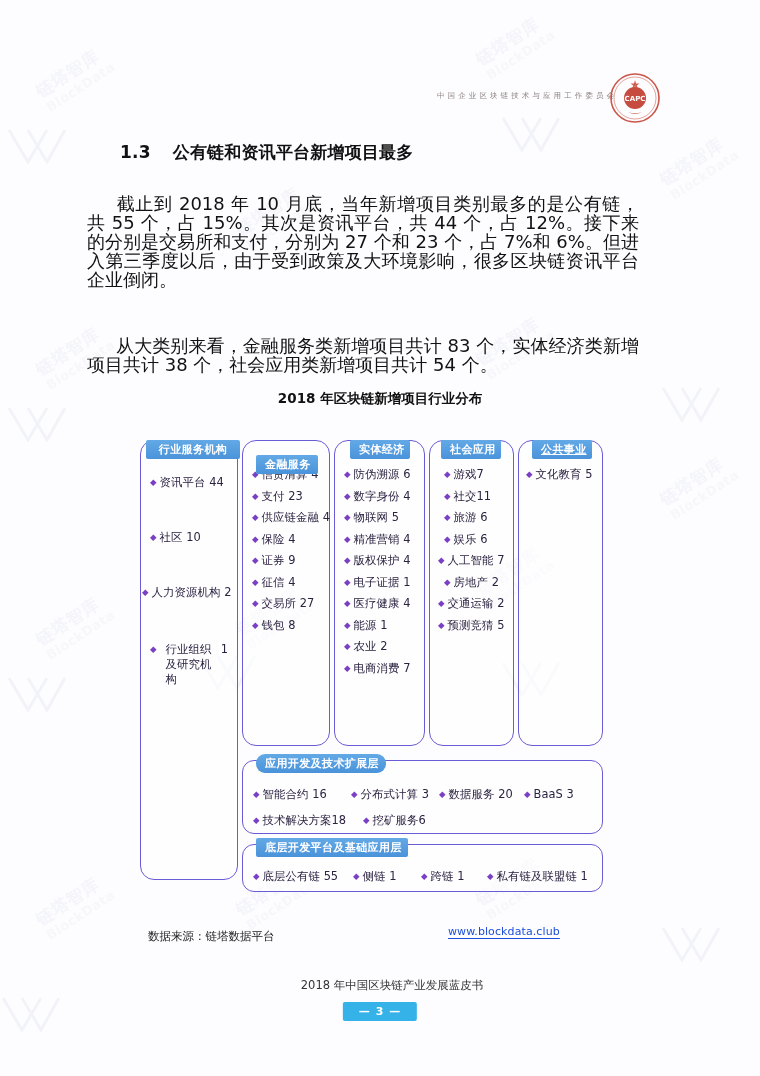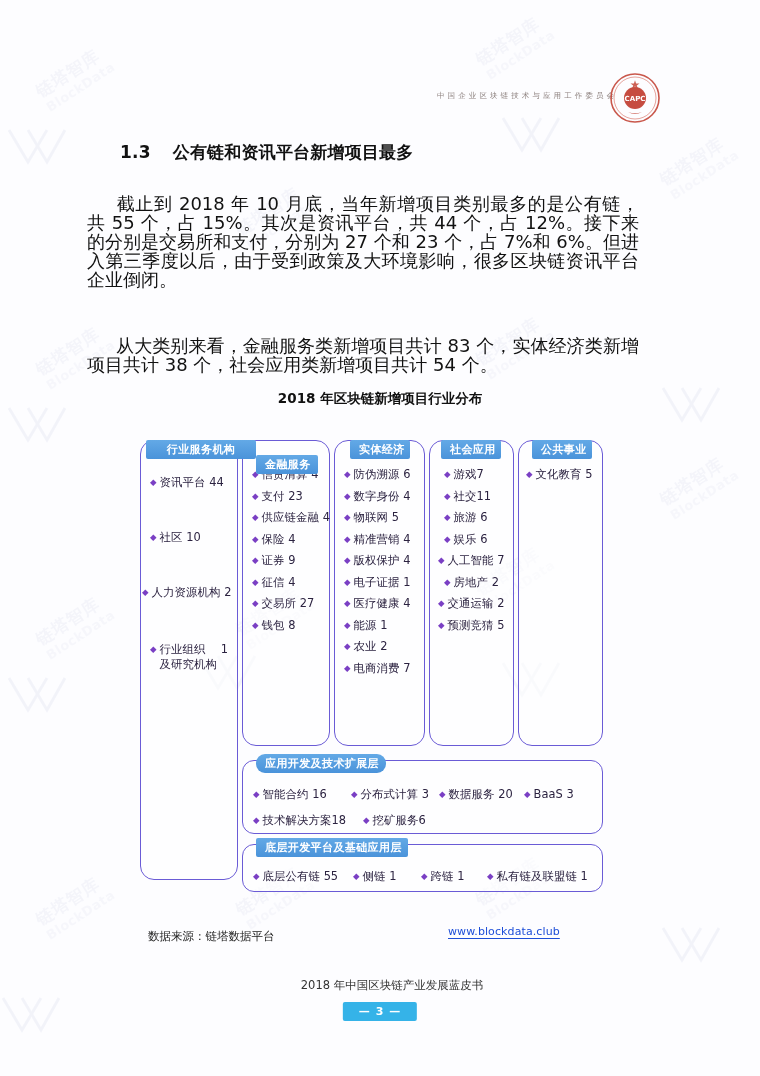--- a/index.html
+++ b/index.html
@@ -64,21 +64,21 @@
     color:#fff;font-size:11px;font-weight:700;text-align:center;
     border-radius:2px;white-space:nowrap;padding:0 9px;
     box-sizing:border-box;letter-spacing:.4px;z-index:4;
   }
   .items{position:absolute;left:0;top:26px;right:0;padding:0 9px;box-sizing:border-box;}
   .item{font-size:11.4px;color:#2b2240;line-height:15px;
         margin-bottom:6.5px;white-space:nowrap;display:flex;align-items:flex-start;}
   .dot{color:#7a3fc4;font-size:8.5px;line-height:15px;margin-right:3px;flex:0 0 auto;}
   .item .tx{letter-spacing:.1px;}
   .item.two{white-space:normal;line-height:15px;}
-  .item.two .tx{white-space:pre-line;}
+  .item.two .tx{white-space:pre-line;margin-left:6px;}
 
   
   .layer{position:absolute;border:1.6px solid #6a5bd6;border-radius:12px;
          background:rgba(255,255,255,.55);box-sizing:border-box;}
   .layer .row{display:flex;align-items:center;}
   .layer .item{margin-bottom:0;}
 
   
   .src{position:absolute;left:148px;top:929px;font-size:11.5px;color:#222;z-index:3;}
   .url{position:absolute;left:448px;top:925px;font-size:11px;color:#1d4ed8;
@@ -270,21 +270,21 @@
           </div>
           <div class="item two">
             <span class="dot">◆</span>
             <span class="tx">行业组织
 及研究机构</span>
               <span>&nbsp;</span>
               <span>1</span>
           </div>
         </div>
       </div>
-      <div class="badge" style="left:8px;top:8px;width:110px;">行业服务机构</div>
+      <div class="badge" style="left:8px;top:8px;width:94px;">行业服务机构</div>
 
       <div class="col" style="left:104px;top:8px;width:88px;height:306px;">
         <div class="items">
           <div class="item"><span class="dot">◆</span><span class="tx">信贷清算</span>&nbsp;<span>4</span></div>
           <div class="item"><span class="dot">◆</span><span class="tx">支付</span>&nbsp;<span>23</span></div>
           <div class="item"><span class="dot">◆</span><span class="tx">供应链金融</span>&nbsp;<span>4</span></div>
           <div class="item"><span class="dot">◆</span><span class="tx">保险</span>&nbsp;<span>4</span></div>
           <div class="item"><span class="dot">◆</span><span class="tx">证券</span>&nbsp;<span>9</span></div>
           <div class="item"><span class="dot">◆</span><span class="tx">征信</span>&nbsp;<span>4</span></div>
           <div class="item"><span class="dot">◆</span><span class="tx">交易所</span>&nbsp;<span>27</span></div>
@@ -329,21 +329,21 @@
           <div class="item" style="margin-left:-6px;"><span class="dot">◆</span><span class="tx">预测竞猜</span>&nbsp;<span>5</span></div>
         </div>
       </div>
       <div class="badge" style="left:303px;top:8px;width:60px;">社会应用</div>
 
       <div class="col" style="left:380px;top:8px;width:85px;height:306px;">
         <div class="items" style="padding:0 7px;">
           <div class="item"><span class="dot">◆</span><span class="tx">文化教育</span>&nbsp;<span>5</span></div>
         </div>
       </div>
-      <div class="badge" style="left:394px;top:8px;width:60px;">公共事业</div>
+      <div class="badge" style="left:394px;top:8px;width:60px;text-decoration:underline;">公共事业</div>
 
       <div class="layer" style="left:104px;top:328px;width:361px;height:74px;">
         <div style="position:absolute;left:10px;top:26px;">
           <div class="row">
             <div class="item" style="width:98px;"><span class="dot">◆</span><span class="tx">智能合约</span>&nbsp;<span>16</span></div>
             <div class="item" style="width:88px;"><span class="dot">◆</span><span class="tx">分布式计算</span>&nbsp;<span>3</span></div>
             <div class="item" style="width:85px;"><span class="dot">◆</span><span class="tx">数据服务</span>&nbsp;<span>20</span></div>
             <div class="item"><span class="dot">◆</span><span class="tx">BaaS</span>&nbsp;<span>3</span></div>
           </div>
           <div class="row" style="margin-top:11px;">

